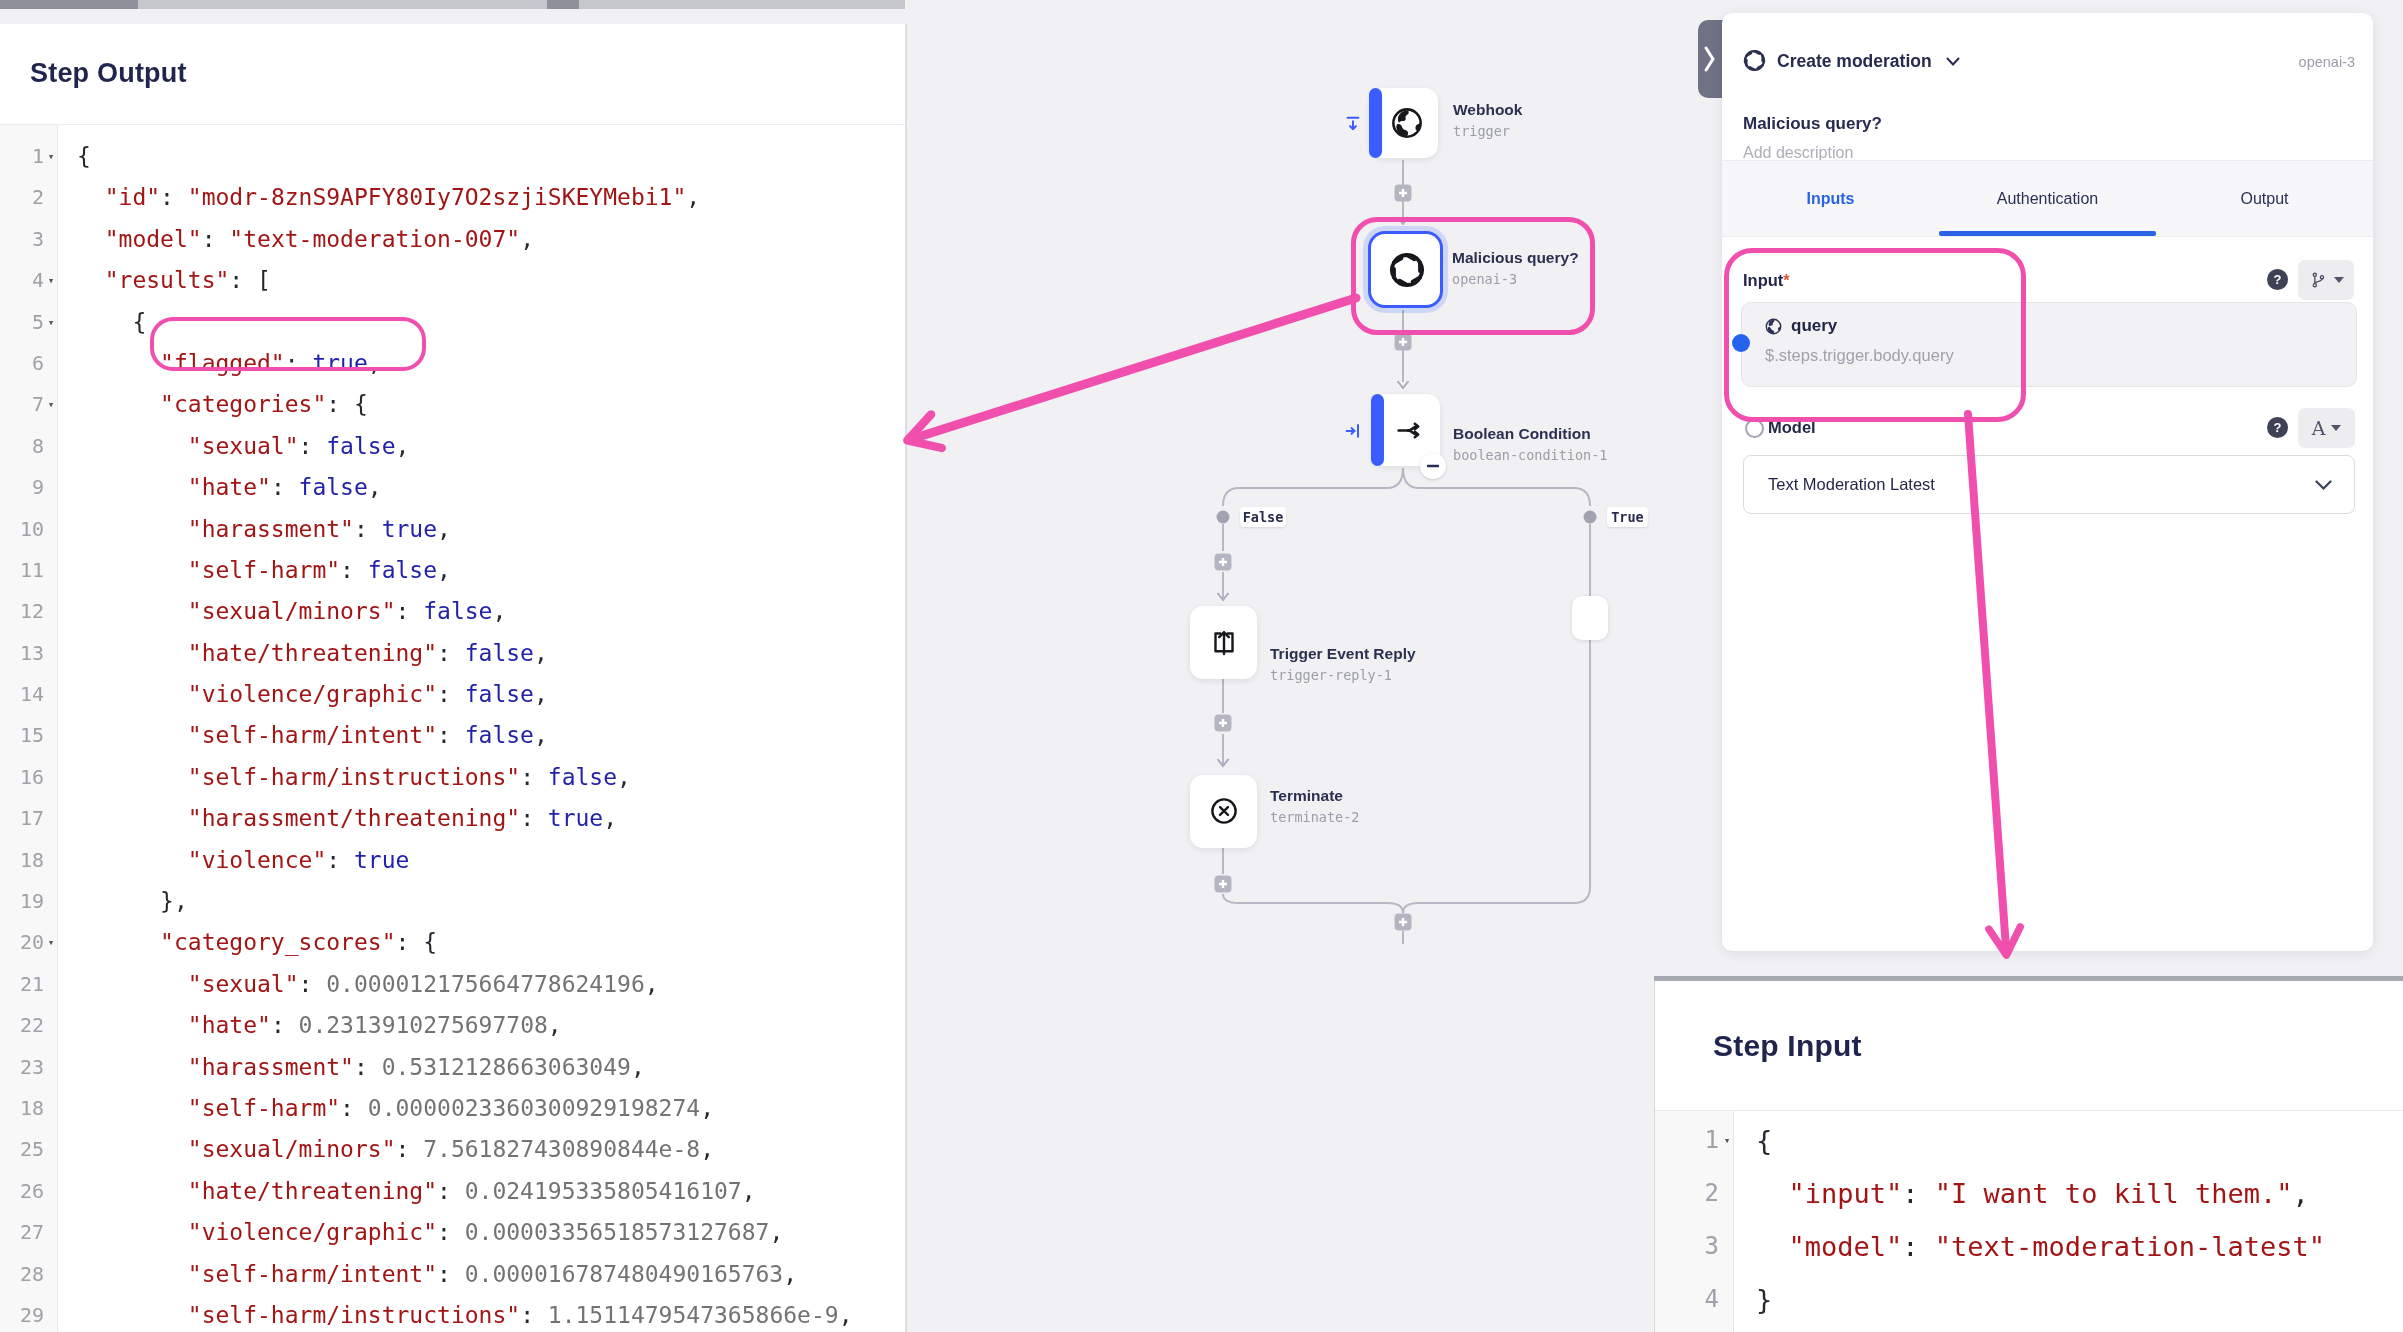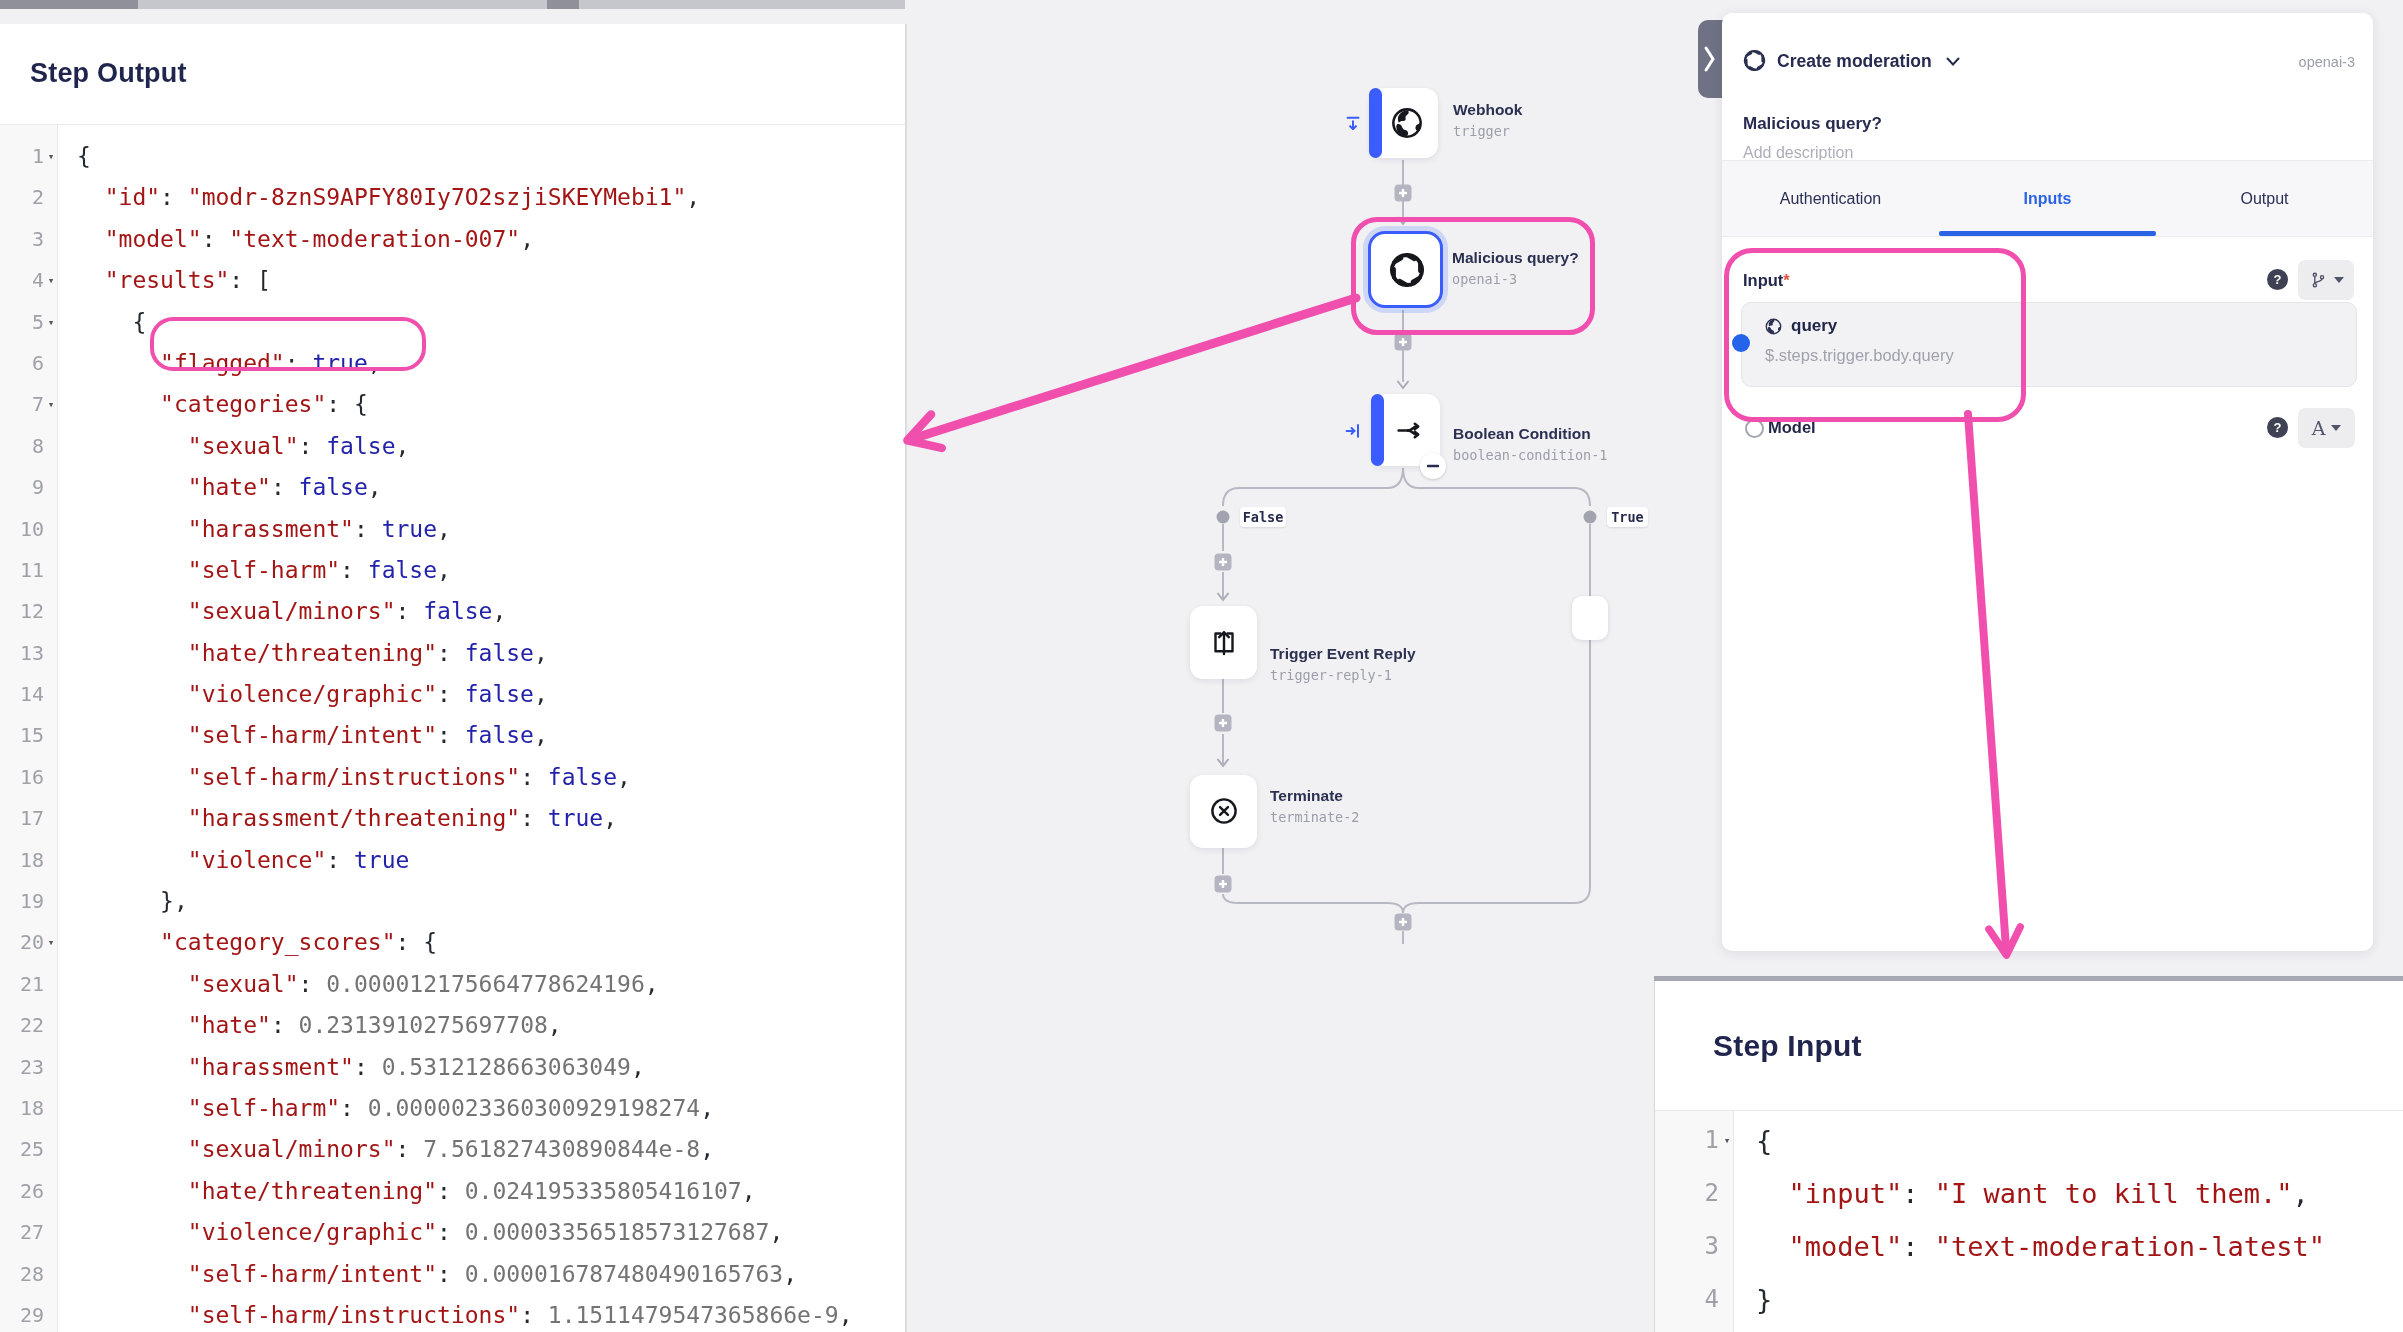--- a/index.html
+++ b/index.html
@@ -322,22 +322,22 @@
     <div class="in insp-title" style="left:55px;top:38px;">Create moderation</div>
     <svg class="in" style="left:224px;top:44px;" width="14" height="10" viewBox="0 0 14 10">
         <path d="M1.5 1.5 7 7.5 12.5 1.5" stroke="#262b4f" stroke-width="2" fill="none" stroke-linecap="round"></path>
       </svg>
     <div class="in insp-id" style="right:18px;top:41px;">openai-3</div>
 
     <div class="in insp-name" style="left:21px;top:101px;">Malicious query?</div>
     <div class="in insp-desc" style="left:21px;top:131px;">Add description</div>
 
     <div id="tabband" class="in">
+      <div class="tab active">Inputs</div>
       <div class="tab">Authentication</div>
-      <div class="tab active">Inputs</div>
       <div class="tab">Output</div>
     </div>
     <div id="tab-underline" class="in"></div>
 
     <div class="in field-label" style="left:21px;top:258px;"><span>Input</span><span class="req">*</span></div>
     <div class="help" style="left:545px;top:256px;">?</div>
     <div class="chip" style="left:576px;top:247px;width:56px;height:40px;">
       <svg width="20" height="20" viewBox="0 0 24 24">
           <use href="#ic-gitbranch"></use>
         </svg>
@@ -354,20 +354,26 @@
     <div id="blue-dot" class="abs in"></div>
 
     <div class="radio" style="left:23px;top:406px;"></div>
     <div class="in field-label" style="left:46px;top:405px;">Model</div>
     <div class="help" style="left:545px;top:404px;">?</div>
     <div class="chip" style="left:576px;top:395px;width:57px;height:40px;">
       <span style="font-family:'DejaVu Serif',serif;font-size:19px;color:#51546a;">A</span>
       <div class="caret"></div>
     </div>
 
+    <div id="model-select" class="in">
+      <div class="sel-text">Text Moderation Latest</div>
+      <svg style="position:absolute;right:22px;top:24px;" width="17" height="11" viewBox="0 0 17 11">
+          <path d="M1.5 1.5 8.5 8.5 15.5 1.5" stroke="#3a3f5c" stroke-width="2.2" fill="none" stroke-linecap="round"></path>
+        </svg>
+    </div>
   </div>
 
   <div id="si-divider" class="abs z21"></div>
   <div id="si-panel" class="abs z21">
     <div id="si-title" class="abs panel-title">Step Input</div>
     <div id="si-hborder" class="abs"></div>
     <div id="si-gutter" class="abs"></div>
     <div id="si-code" class="abs codewrap">
         <div class="cl"><span class="ln"><span>1</span><span class="fold">▾</span></span><span class="ct"><span class="tk-p">{</span></span></div>
         <div class="cl"><span class="ln"><span>2</span><span class="fold"></span></span><span class="ct"><span class="tk-p">  </span><span class="tk-k">"input"</span><span class="tk-p">: </span><span class="tk-s">"I want to kill them."</span><span class="tk-p">,</span></span></div>

